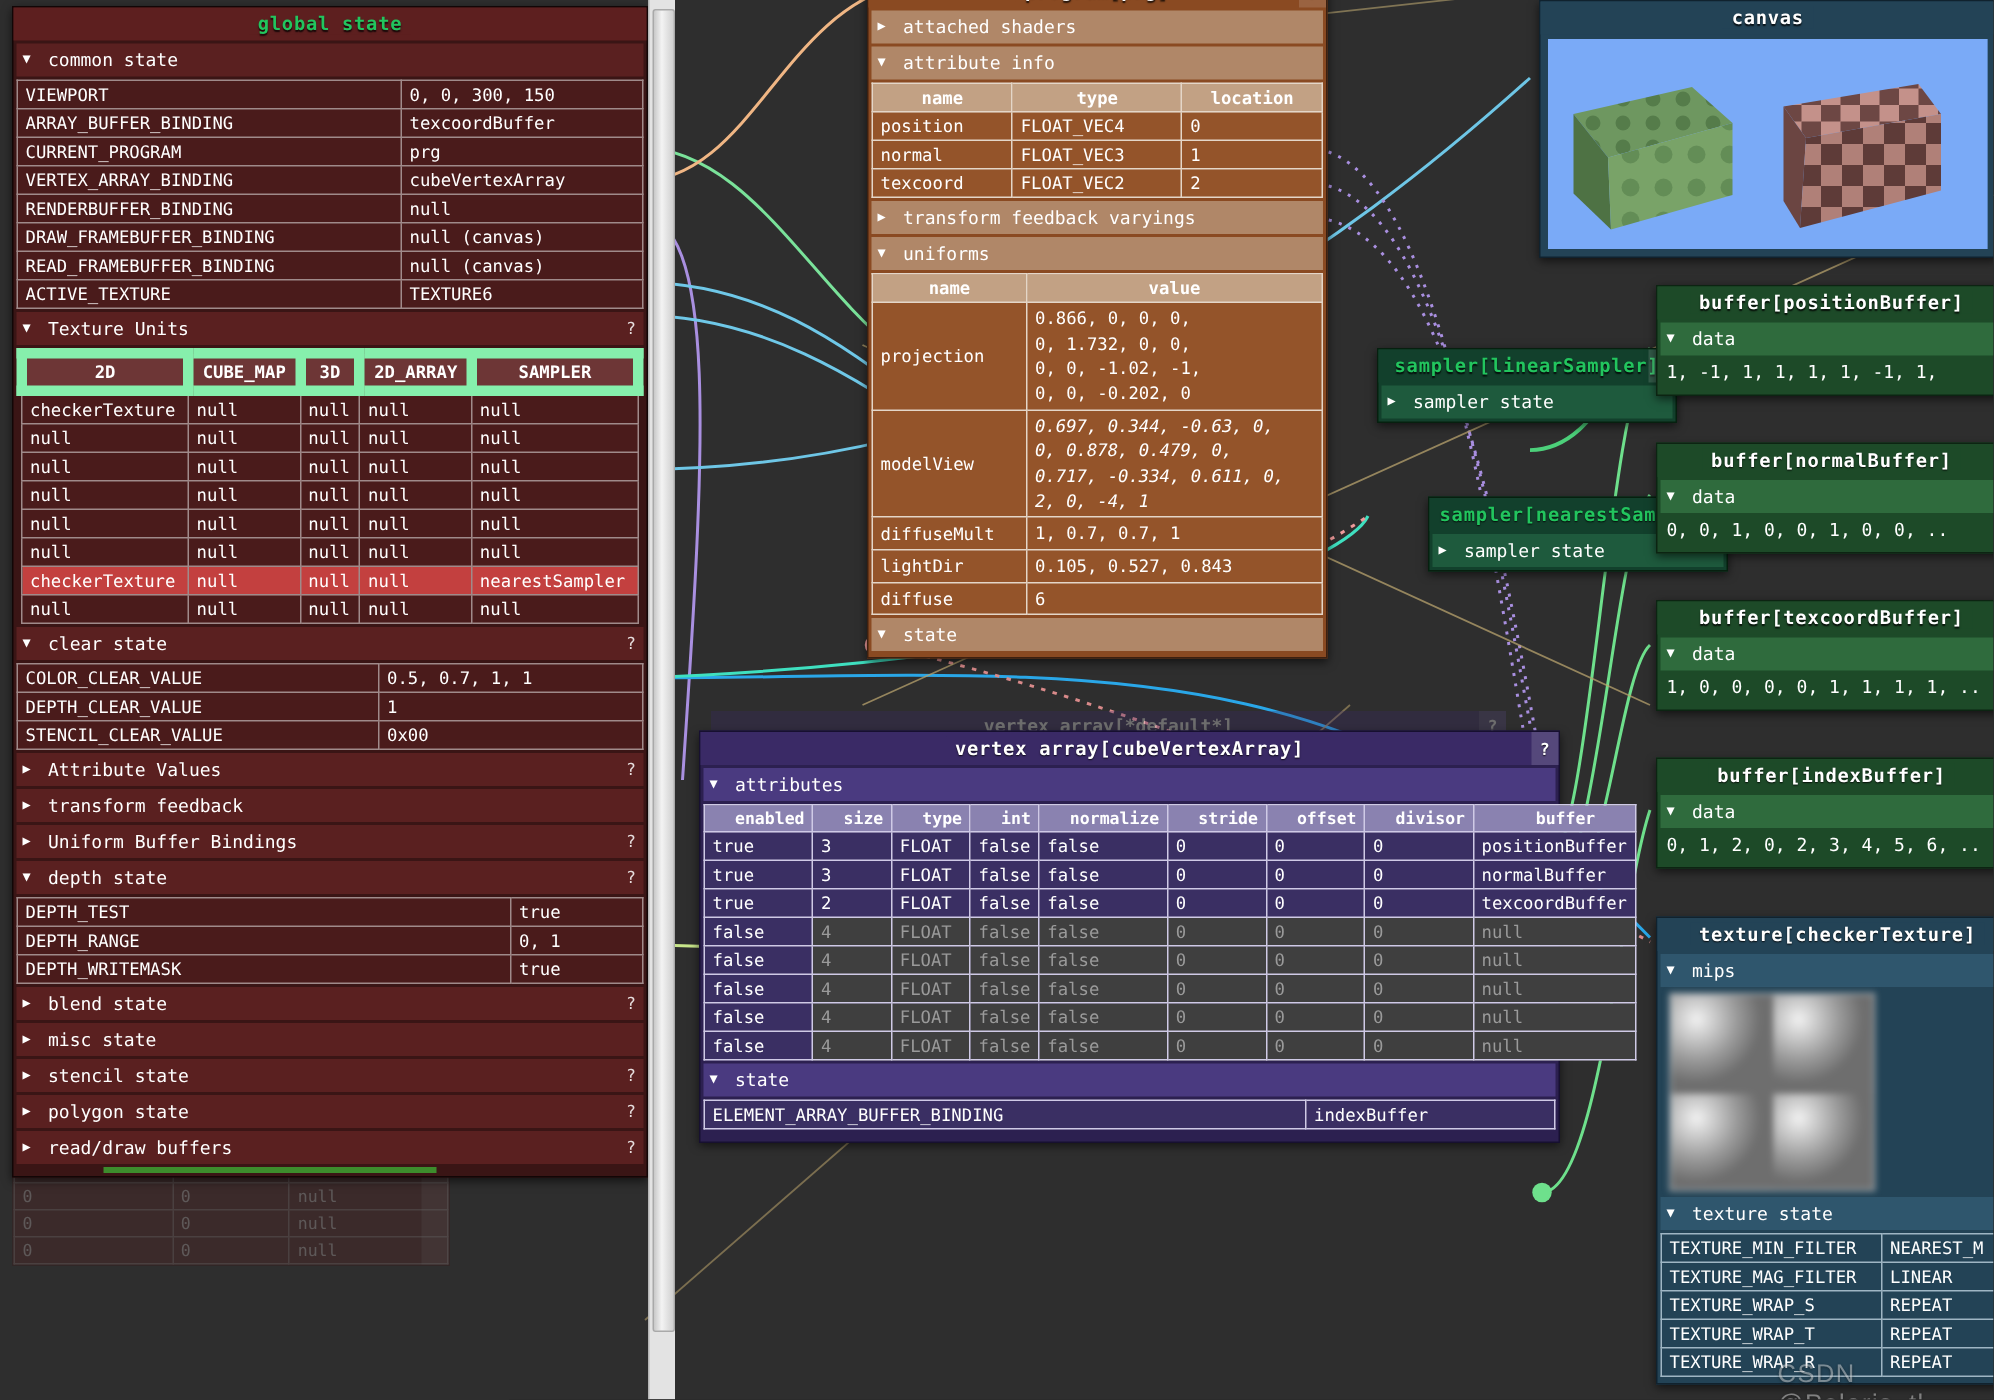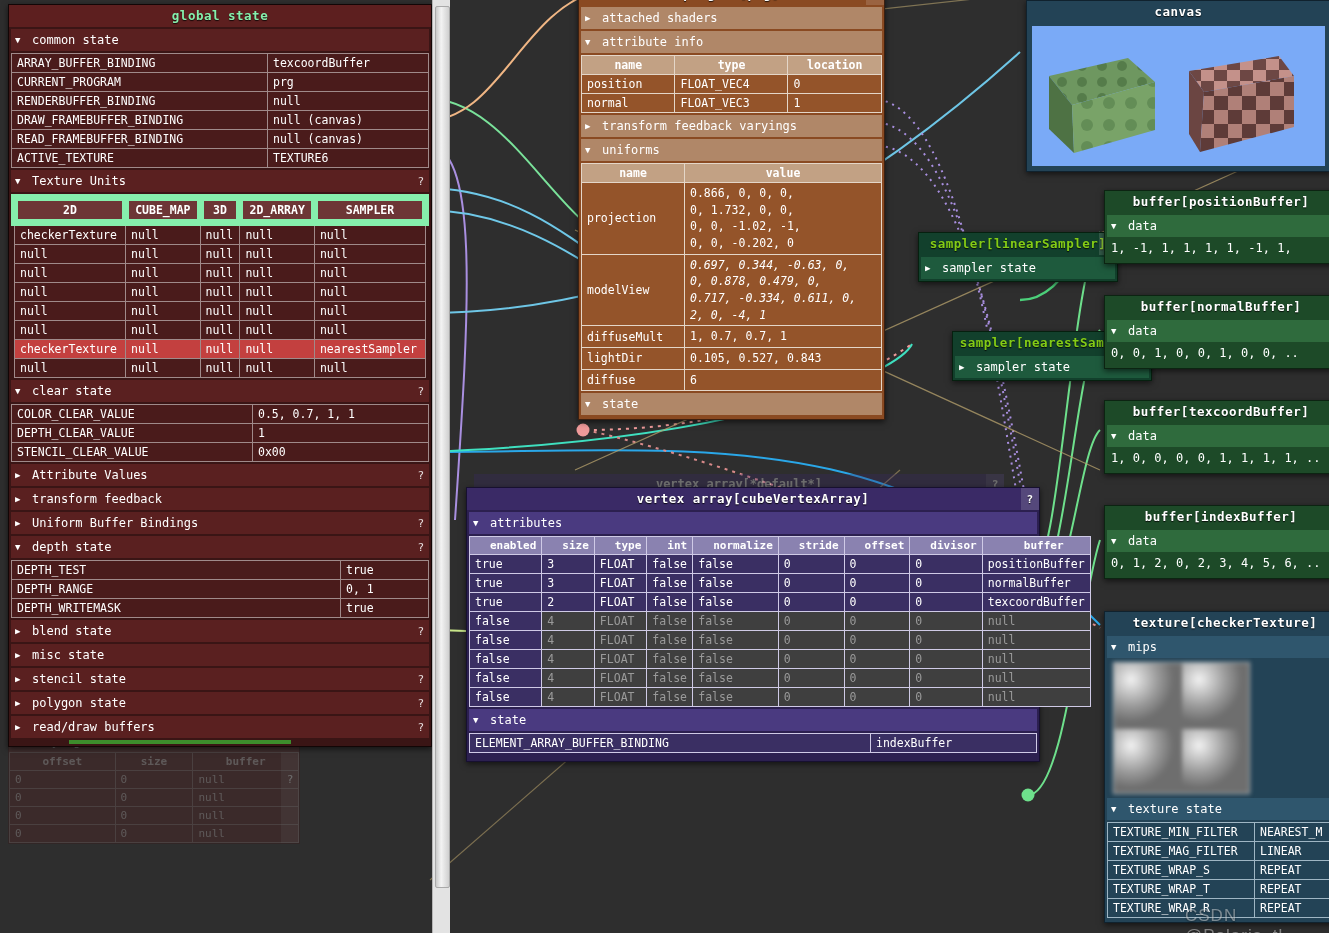--- a/index.html
+++ b/index.html
@@ -27,21 +27,21 @@
         font-size:12px;position:relative;cursor:pointer;}
   .fold .ar{font-size:9px;line-height:1;display:inline-block;width:10px;}
   .fold .qm2{position:absolute;right:5px;top:50%;transform:translateY(-50%);font-size:11px;opacity:.85;}
   table{border-collapse:collapse;width:100%;font-size:11.5px;table-layout:auto;}
   table th{font-weight:bold;padding:2px 5px;text-align:center;}
   table td{padding:2px 5px;white-space:nowrap;}
 
   
   #globalState{left:8px;top:4px;width:422px;background:#3a1515;
                border:1px solid #120606;padding-bottom:2px;}
-  #globalState .title{background:#5d1f1f;color:#86efac;}
+  #globalState .title{background:#5d1f1f;color:#22c55e;}
   #globalState .fold{background:#5a2020;color:#fff;margin:2px 2px 0;}
   #globalState table{margin:2px;width:calc(100% - 4px);}
   #globalState table td{border:1px solid #a08a8a;background:#4a1b1b;}
   #globalState table th{border:7px solid #86efac;background:#6d3636;}
   #globalState table td.k{width:245px;}
   #globalState tr.hl td{background:#c3403f;}
   #gsScroll{position:absolute;left:432px;top:0;width:17px;height:933px;
             background:#e3e3e3;border-left:1px solid #b5b5b5;z-index:11;}
   #gsThumb{position:absolute;left:2px;top:6px;width:13px;height:880px;
            background:linear-gradient(to right,#c9c9c9,#f3f3f3 40%,#cfcfcf);
@@ -78,21 +78,21 @@
   .bufwin .title{background:#1d4a28;color:#fff;}
   .bufwin .fold{background:#2f6b3d;color:#fff;margin:2px 2px 0;}
   .bufwin .bdata{padding:4px 6px 8px;font-size:12px;white-space:nowrap;overflow:hidden;}
   #bufPosition{left:1104px;top:190px;}
   #bufNormal{left:1104px;top:295px;}
   #bufTexcoord{left:1104px;top:400px;}
   #bufIndex{left:1104px;top:505px;}
 
   
   .sampwin{width:198px;background:#12402c;border:1px solid #06200f;}
-  .sampwin .title{background:#12402c;color:#84cc16;}
+  .sampwin .title{background:#12402c;color:#22c55e;}
   .sampwin .fold{background:#1e5a3d;color:#fff;margin:2px 2px 2px;}
   #sampLinear{left:918px;top:232px;}
   #sampNearest{left:952px;top:331px;}
 
   
   #texture{left:1104px;top:611px;width:240px;background:#234356;
            border:1px solid #10222e;padding-bottom:2px;}
   #texture .title{background:#234356;color:#fff;}
   #texture .fold{background:#2f566d;color:#fff;margin:2px 2px 0;}
   #texture table{margin:2px;width:calc(100% - 4px);}
@@ -176,26 +176,34 @@
       <span class="t">global state</span>
     </div>
 
     <div class="fold">
       <span class="ar">▼</span>
       <span>common state</span>
     </div>
     <table>
         <tbody id="commonStateBody">
           <tr>
+            <td class="k" style="width: 245px;">VIEWPORT</td>
+            <td>0, 0, 300, 150</td>
+          </tr>
+          <tr>
             <td class="k" style="width: 245px;">ARRAY_BUFFER_BINDING</td>
             <td>texcoordBuffer</td>
           </tr>
           <tr>
             <td class="k" style="width: 245px;">CURRENT_PROGRAM</td>
             <td>prg</td>
+          </tr>
+          <tr>
+            <td class="k" style="width: 245px;">VERTEX_ARRAY_BINDING</td>
+            <td>cubeVertexArray</td>
           </tr>
           <tr>
             <td class="k" style="width: 245px;">RENDERBUFFER_BINDING</td>
             <td>null</td>
           </tr>
           <tr>
             <td class="k" style="width: 245px;">DRAW_FRAMEBUFFER_BINDING</td>
             <td>null (canvas)</td>
           </tr>
           <tr>
@@ -449,20 +457,25 @@
           <tr>
             <td>position</td>
             <td>FLOAT_VEC4</td>
             <td>0</td>
           </tr>
           <tr>
             <td>normal</td>
             <td>FLOAT_VEC3</td>
             <td>1</td>
           </tr>
+          <tr>
+            <td>texcoord</td>
+            <td>FLOAT_VEC2</td>
+            <td>2</td>
+          </tr>
         </tbody>
     </table>
 
     <div class="fold">
       <span class="ar">▶</span>
       <span>transform feedback varyings</span>
     </div>
 
     <div class="fold">
       <span class="ar">▼</span>

